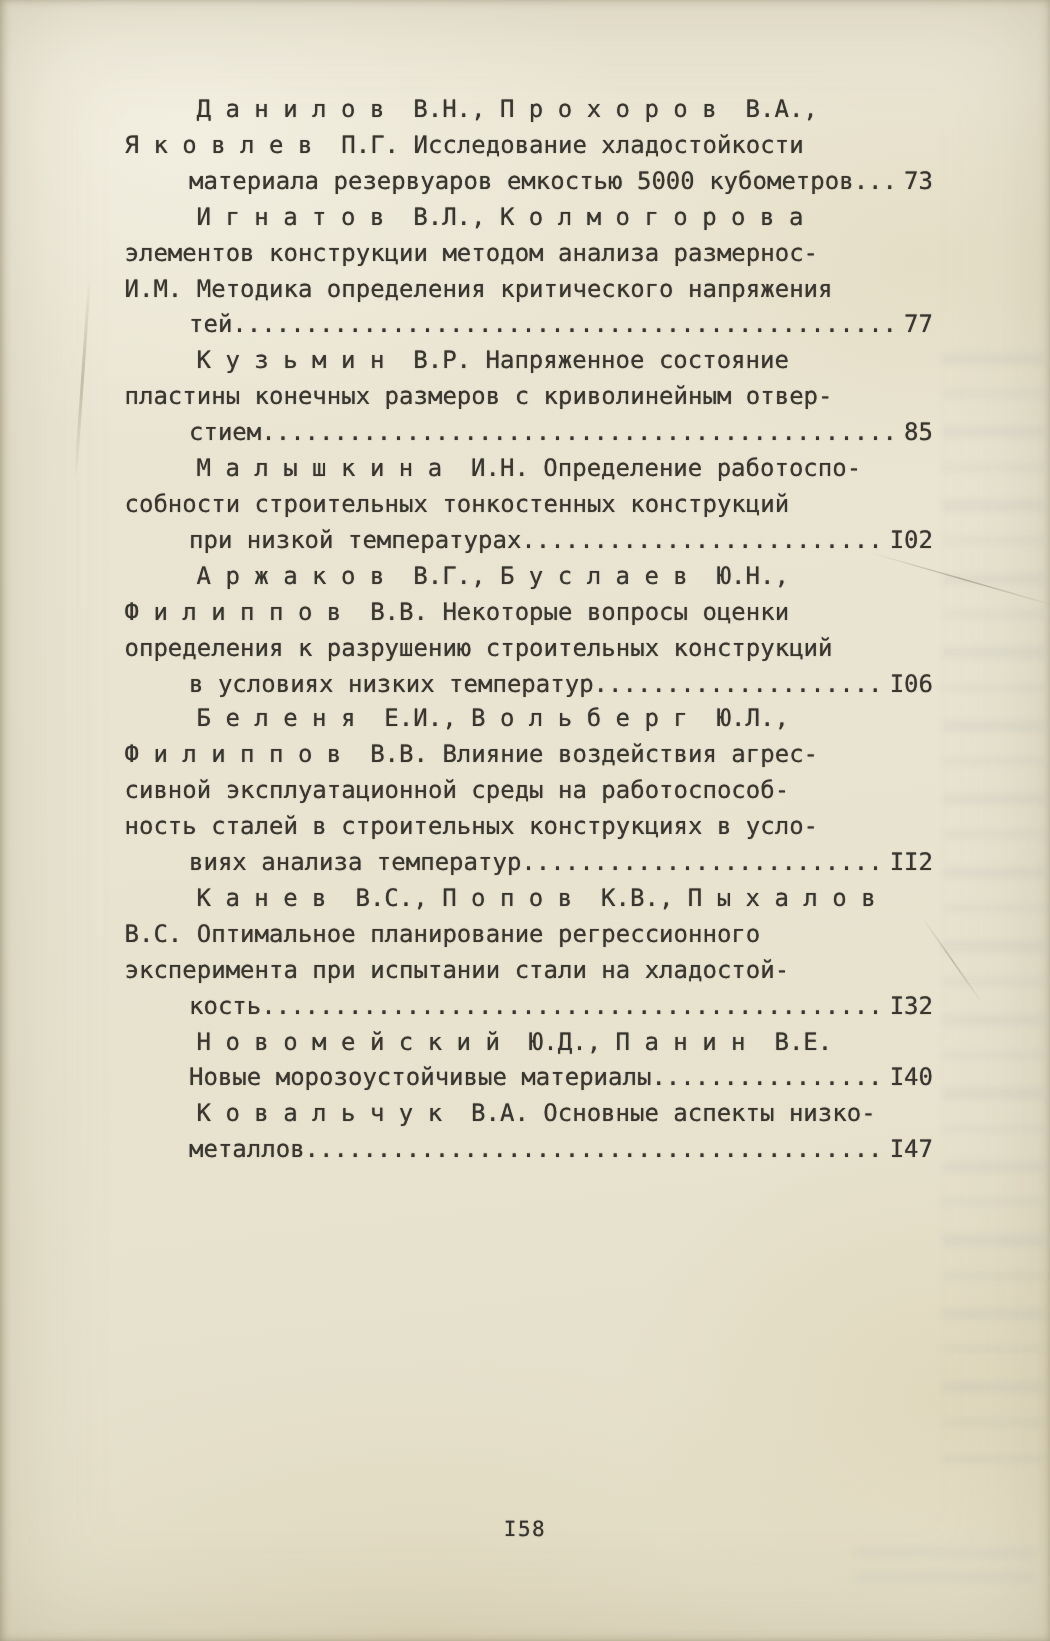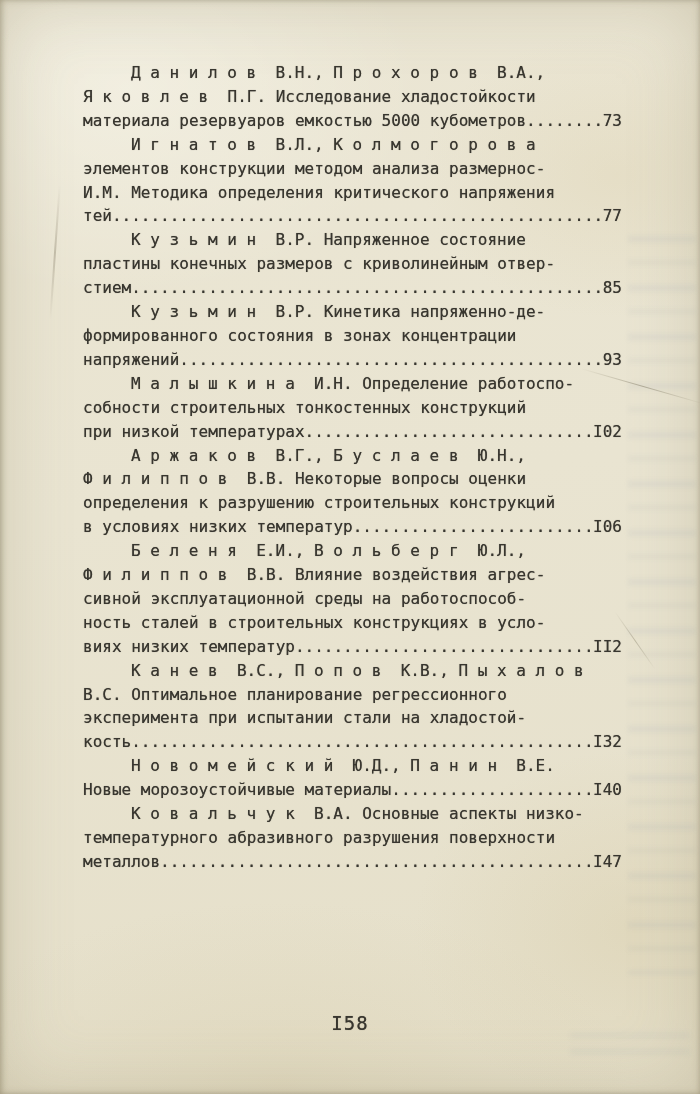--- a/index.html
+++ b/index.html
@@ -28,35 +28,35 @@
   .toc {
     position: absolute;
     left: 83px; top: 61px; width: 539px;
     font-size: 16px;
     line-height: 23.9px;
     text-shadow: 0 0 0.7px rgba(56,54,47,0.75);
   }
   .entry { margin: 0; }
   .line { white-space: pre; }
   .line.indent { padding-left: 48px; }
-  .line.last { display: flex; align-items: center; }
+  .line.last { display: flex; align-items: center; margin-left: 43px; }
   .line.last .t { flex: 0 0 auto; white-space: pre; }
   .leader {
     flex: 1 1 auto; min-width: 0;
     overflow: hidden; white-space: nowrap;
   }
   .leader::after {
     content: "..........................................................................";
   }
   .num { flex: 0 0 auto; padding-left: 3px; }
   .folio {
     position: absolute;
     left: 0; top: 1012px; width: 700px;
     text-align: center;
-    font-size: 19px;
+    font-size: 14px;
     letter-spacing: 1px;
     text-shadow: 0 0 0.7px rgba(56,54,47,0.75);
   }
   
   .bleed {
     position: absolute;
     right: 4px; top: 235px; width: 68px; height: 740px;
     background: repeating-linear-gradient(
       180deg,
       rgba(108,128,158,0.12) 0px, rgba(108,128,158,0.12) 8px,
@@ -116,53 +116,47 @@
         <div class="line">элементов конструкции методом анализа размернос-</div>
         <div class="line">И.М. Методика определения критического напряжения</div>
         <div class="line last"><span class="t">тей</span><span class="leader"></span><span class="num">77</span></div>
       </div>
       <div class="entry">
         <div class="line indent">К у з ь м и н  В.Р. Напряженное состояние</div>
         <div class="line">пластины конечных размеров с криволинейным отвер-</div>
         <div class="line last"><span class="t">стием</span><span class="leader"></span><span class="num">85</span></div>
       </div>
       <div class="entry">
-        <div class="line indent">К у з ь м и н  В.Р. Кинетика напряженно-де-</div>
-        <div class="line">формированного состояния в зонах концентрации</div>
-        <div class="line last"><span class="t">напряжений</span><span class="leader"></span><span class="num">93</span></div>
-      </div>
-      <div class="entry">
         <div class="line indent">М а л ы ш к и н а  И.Н. Определение работоспо-</div>
         <div class="line">собности строительных тонкостенных конструкций</div>
         <div class="line last"><span class="t">при низкой температурах</span><span class="leader"></span><span class="num">I02</span></div>
       </div>
       <div class="entry">
         <div class="line indent">А р ж а к о в  В.Г., Б у с л а е в  Ю.Н.,</div>
         <div class="line">Ф и л и п п о в  В.В. Некоторые вопросы оценки</div>
         <div class="line">определения к разрушению строительных конструкций</div>
         <div class="line last"><span class="t">в условиях низких температур</span><span class="leader"></span><span class="num">I06</span></div>
       </div>
       <div class="entry">
         <div class="line indent">Б е л е н я  Е.И., В о л ь б е р г  Ю.Л.,</div>
         <div class="line">Ф и л и п п о в  В.В. Влияние воздействия агрес-</div>
         <div class="line">сивной эксплуатационной среды на работоспособ-</div>
         <div class="line">ность сталей в строительных конструкциях в усло-</div>
-        <div class="line last"><span class="t">виях низких температур</span><span class="leader"></span><span class="num">II2</span></div>
+        <div class="line last"><span class="t">виях анализа температур</span><span class="leader"></span><span class="num">II2</span></div>
       </div>
       <div class="entry">
         <div class="line indent">К а н е в  В.С., П о п о в  К.В., П ы х а л о в</div>
         <div class="line">В.С. Оптимальное планирование регрессионного</div>
         <div class="line">эксперимента при испытании стали на хладостой-</div>
         <div class="line last"><span class="t">кость</span><span class="leader"></span><span class="num">I32</span></div>
       </div>
       <div class="entry">
         <div class="line indent">Н о в о м е й с к и й  Ю.Д., П а н и н  В.Е.</div>
         <div class="line last"><span class="t">Новые морозоустойчивые материалы</span><span class="leader"></span><span class="num">I40</span></div>
       </div>
       <div class="entry">
         <div class="line indent">К о в а л ь ч у к  В.А. Основные аспекты низко-</div>
-        <div class="line">температурного абразивного разрушения поверхности</div>
         <div class="line last"><span class="t">металлов</span><span class="leader"></span><span class="num">I47</span></div>
       </div>
     </div>
 
   <div class="folio">I58</div>
 </div>
 
 </body></html>

